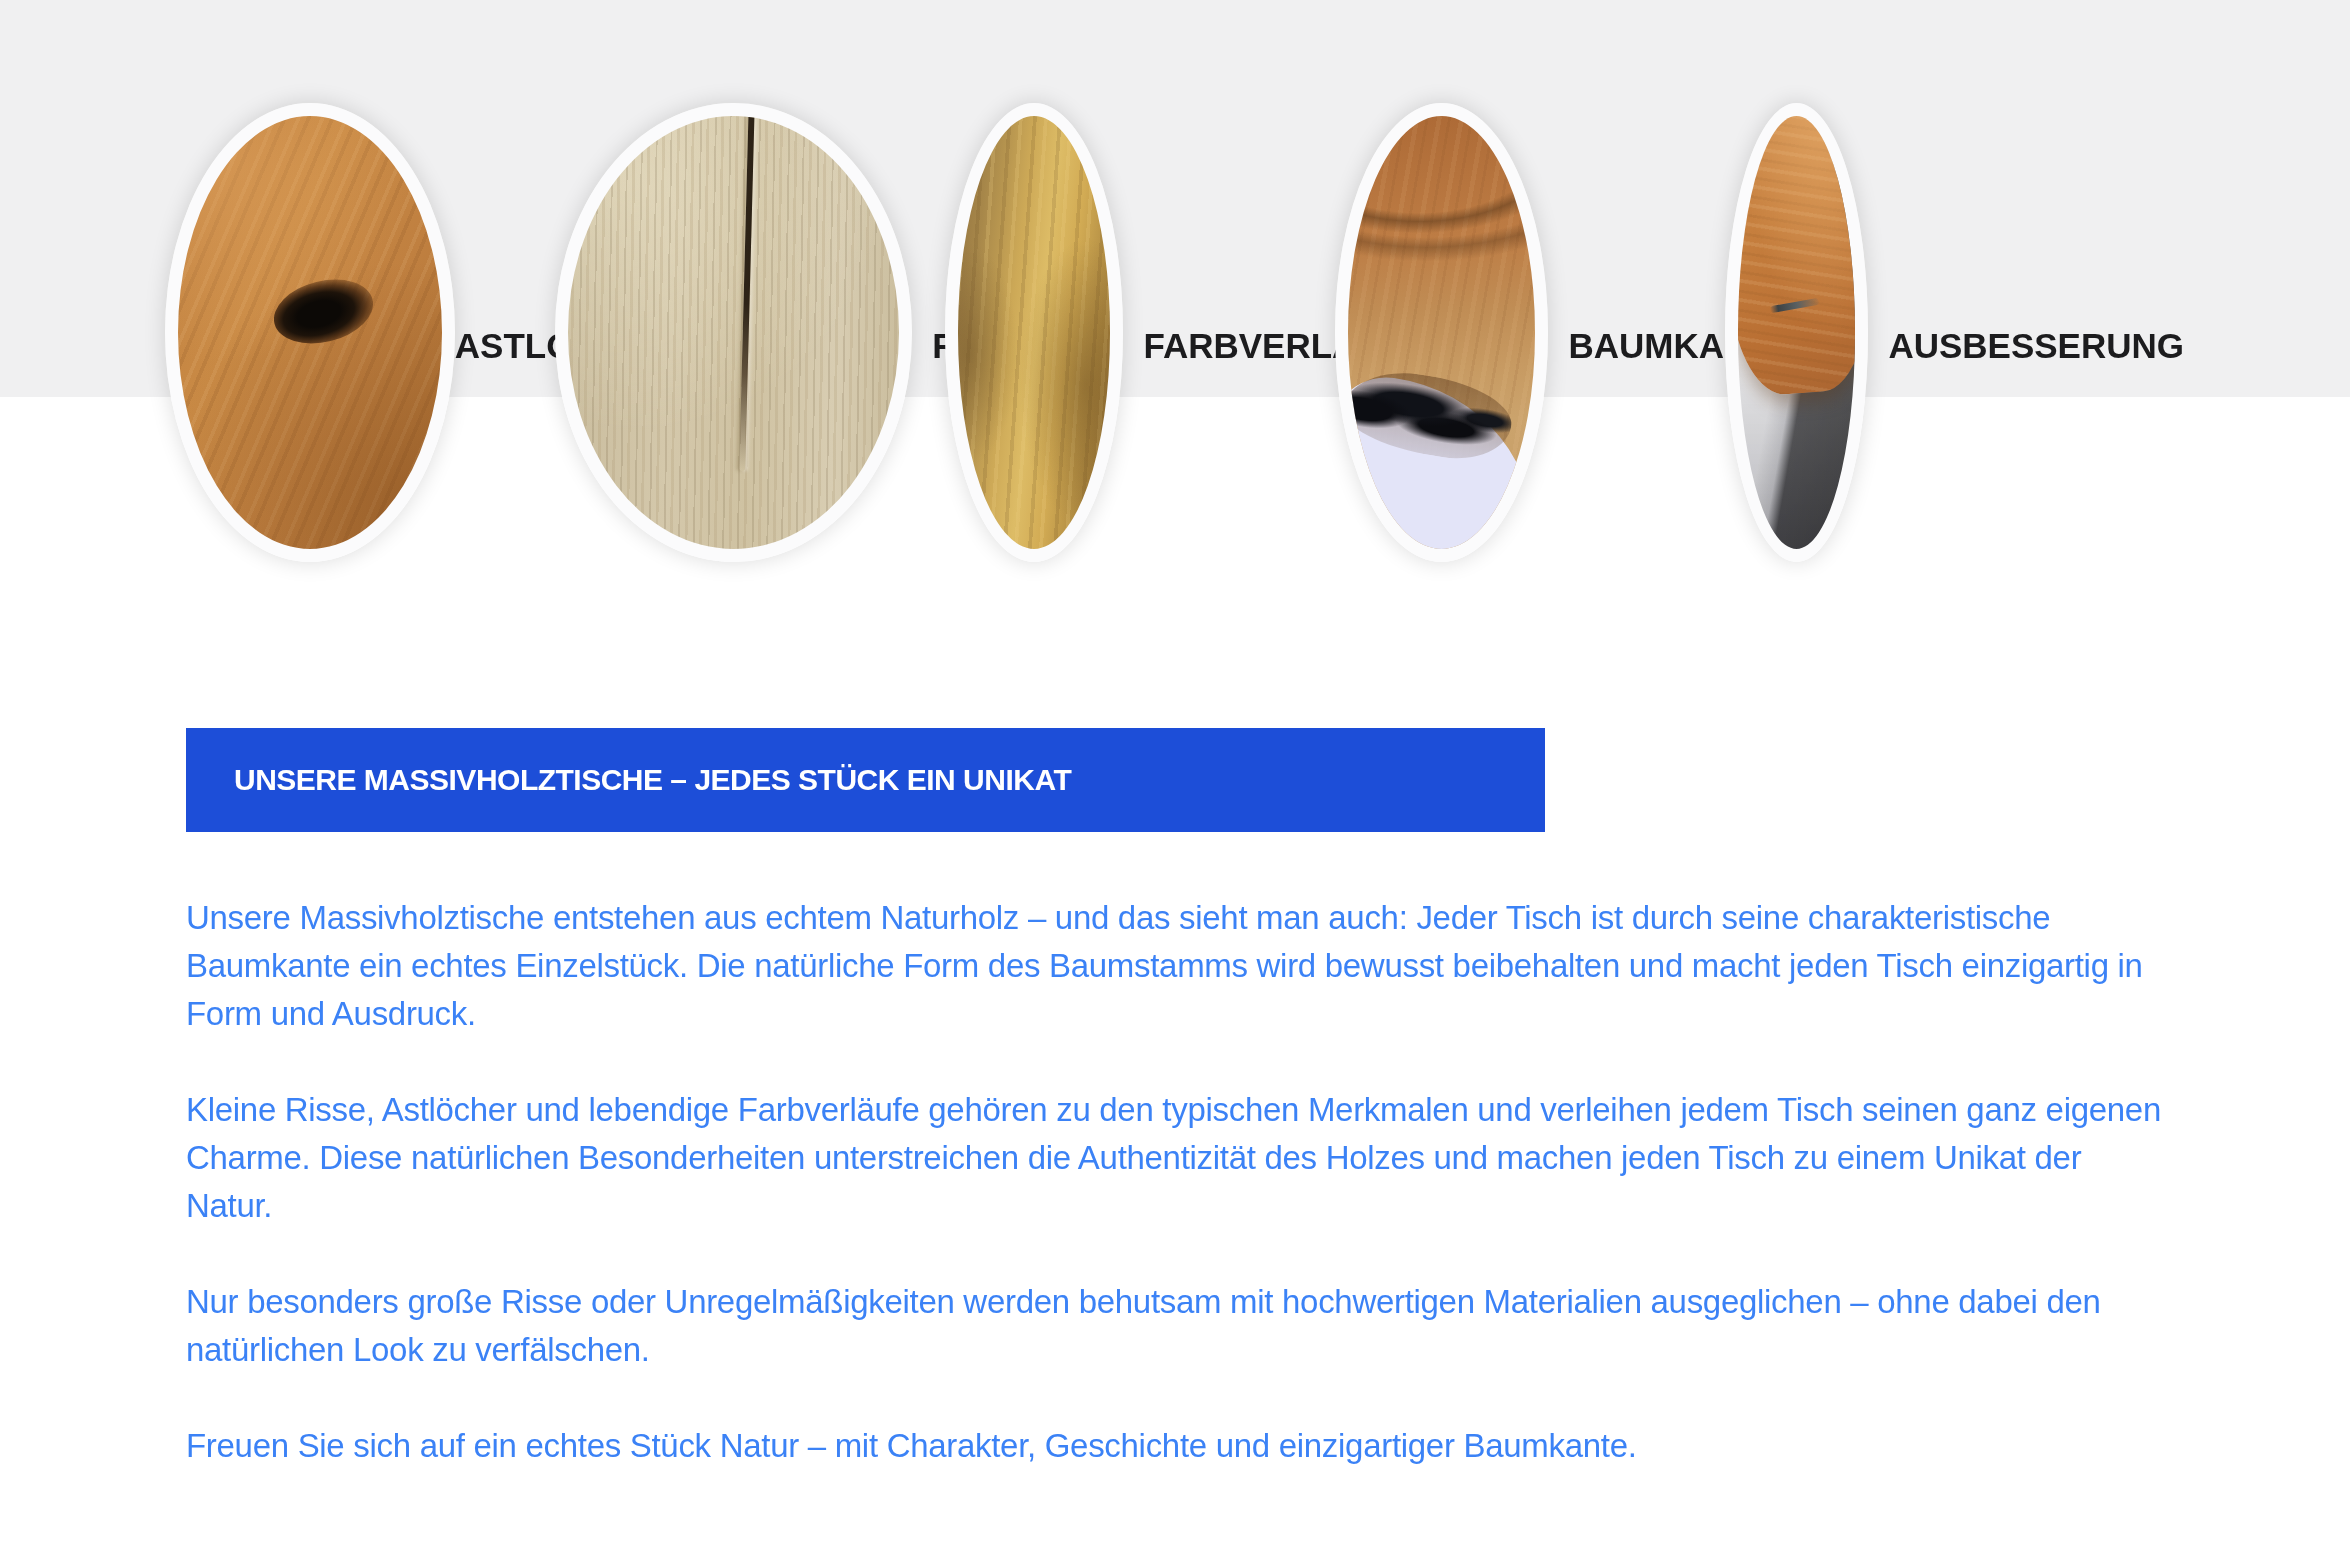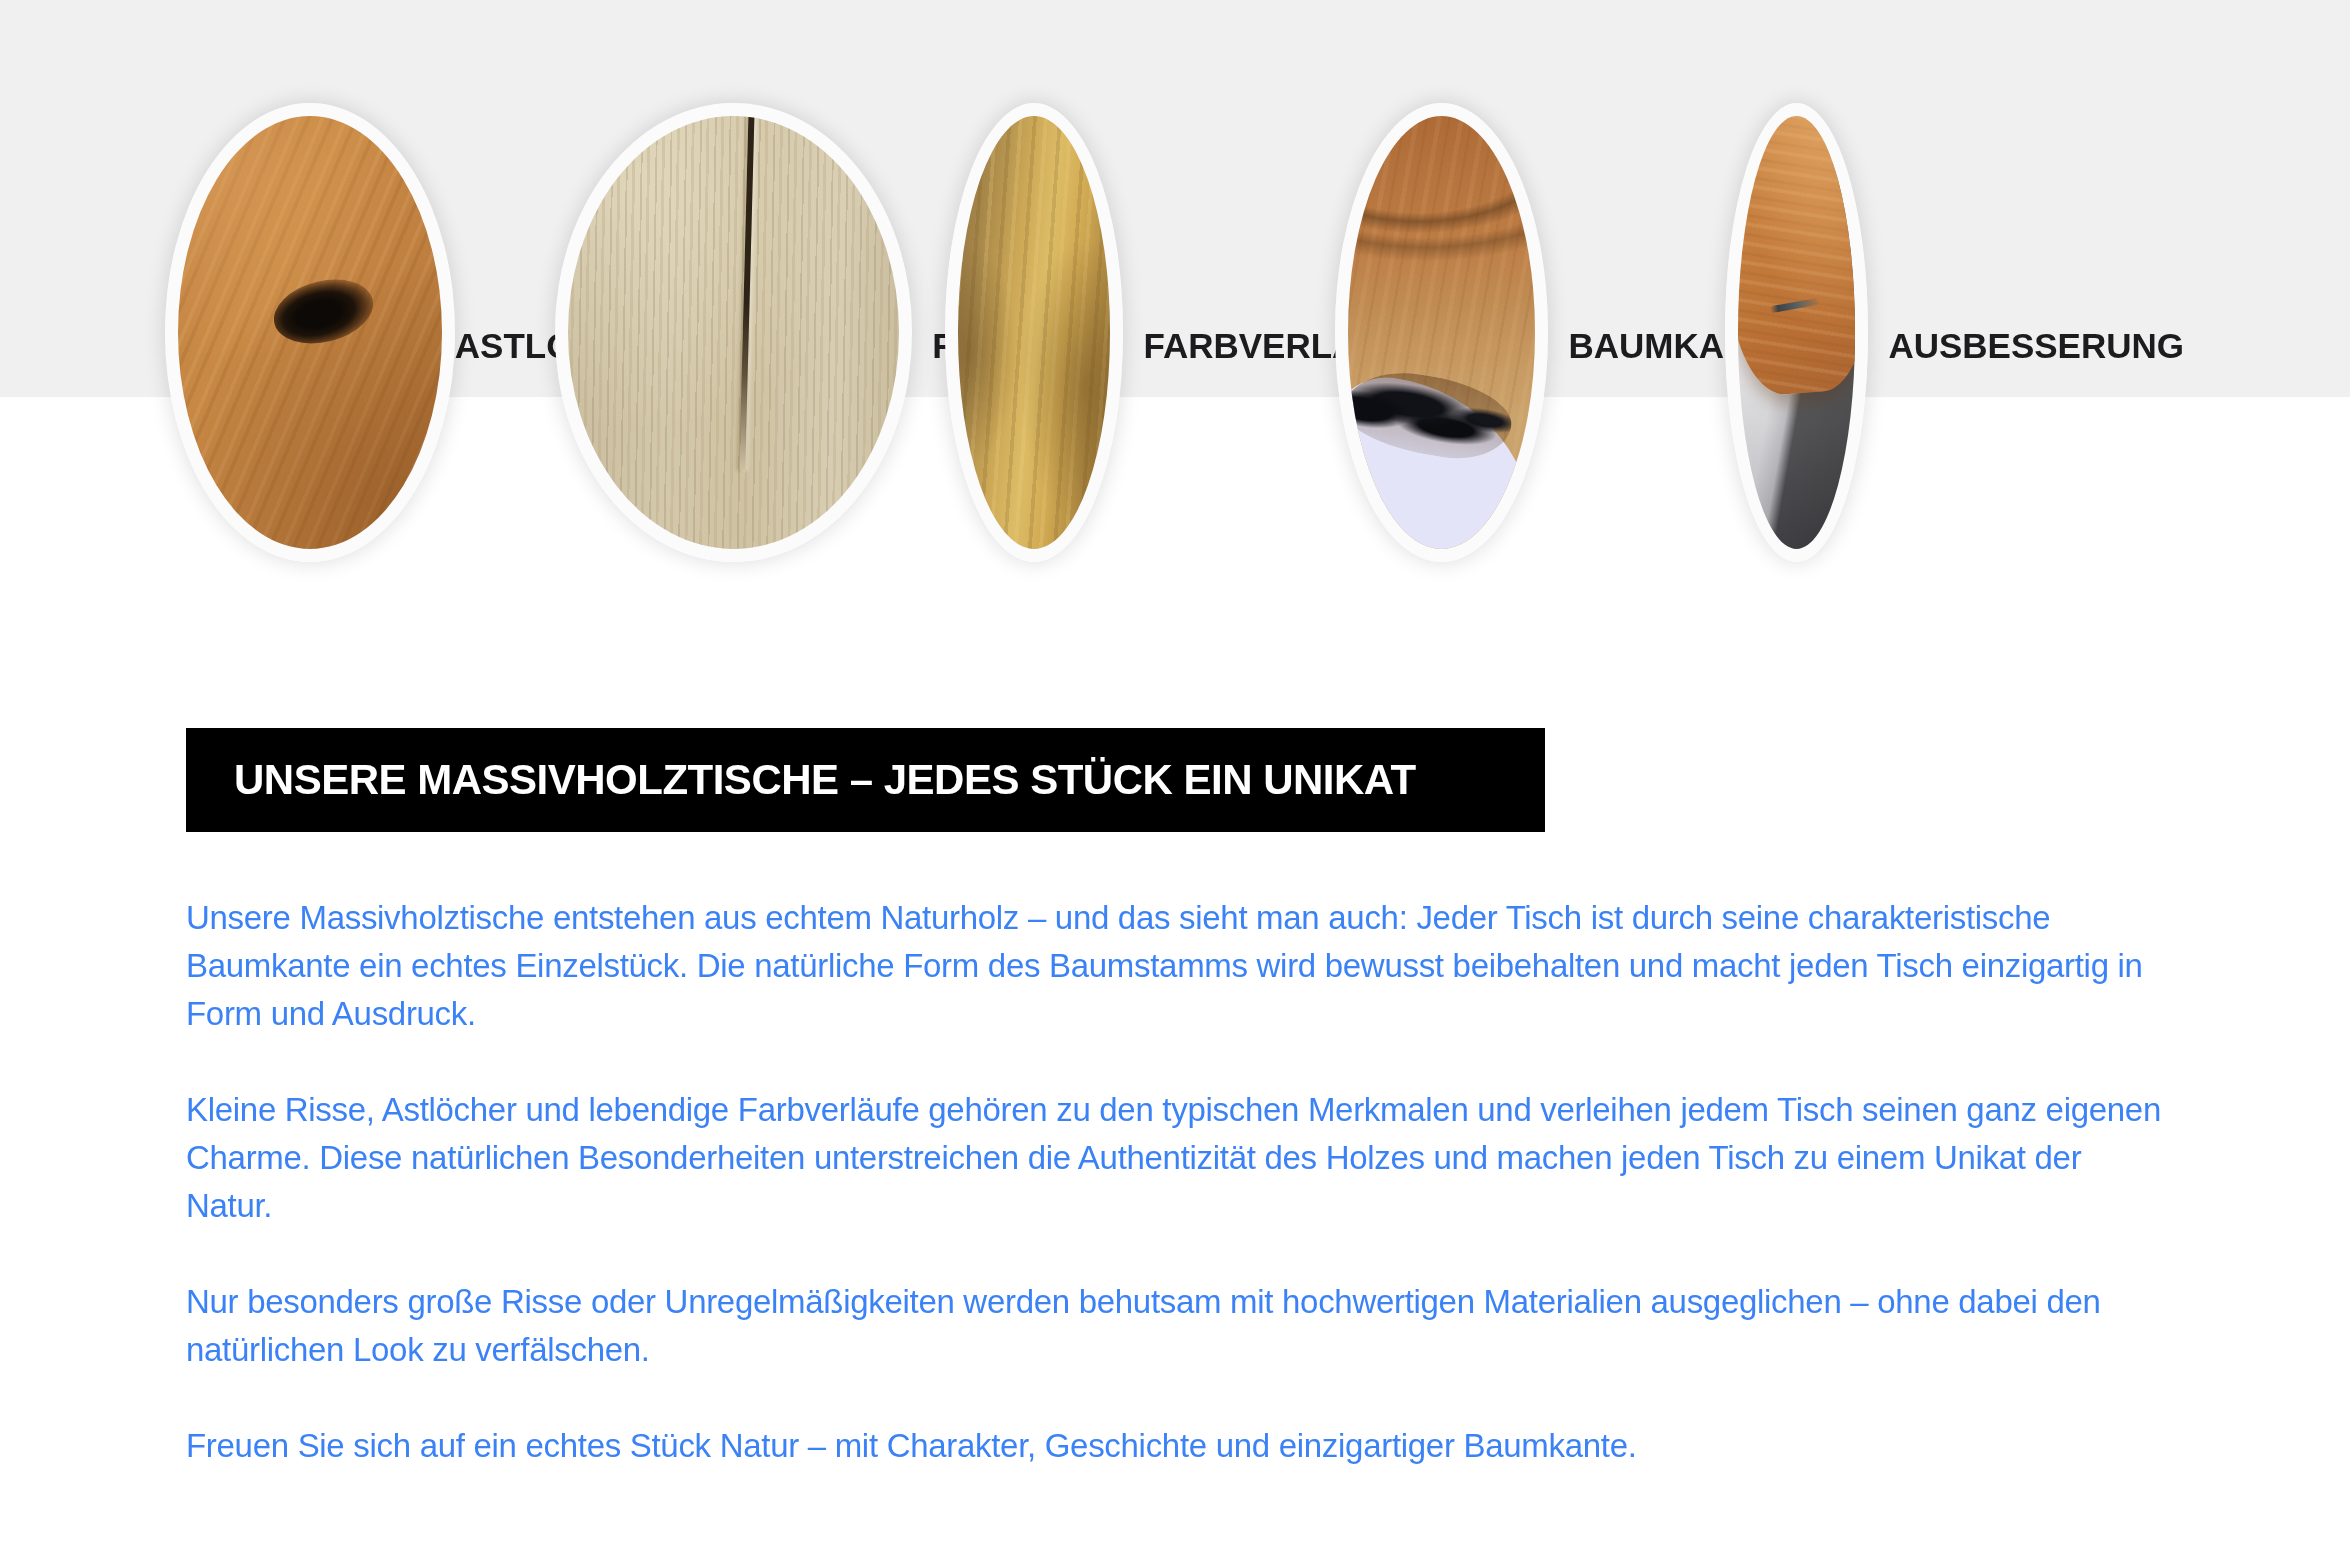--- a/index.html
+++ b/index.html
@@ -180,23 +180,23 @@
   .content {
     position: absolute;
     left: 186px;
     top: 728px;
     width: 1978px;
   }
   .title-bar {
     width: 1359px;
     height: 104px;
     padding: 0 48px;
-    background: #000000;
+    background: #1d4ed8;
     color: #ffffff;
-    font-size: 42px;
+    font-size: 30px;
     font-weight: 700;
     line-height: 104px;
     letter-spacing: -0.5px;
     white-space: nowrap;
   }
   .paragraphs { margin-top: 62px; }
   .paragraphs p {
     font-size: 33px;
     line-height: 48px;
     letter-spacing: -0.3px;

